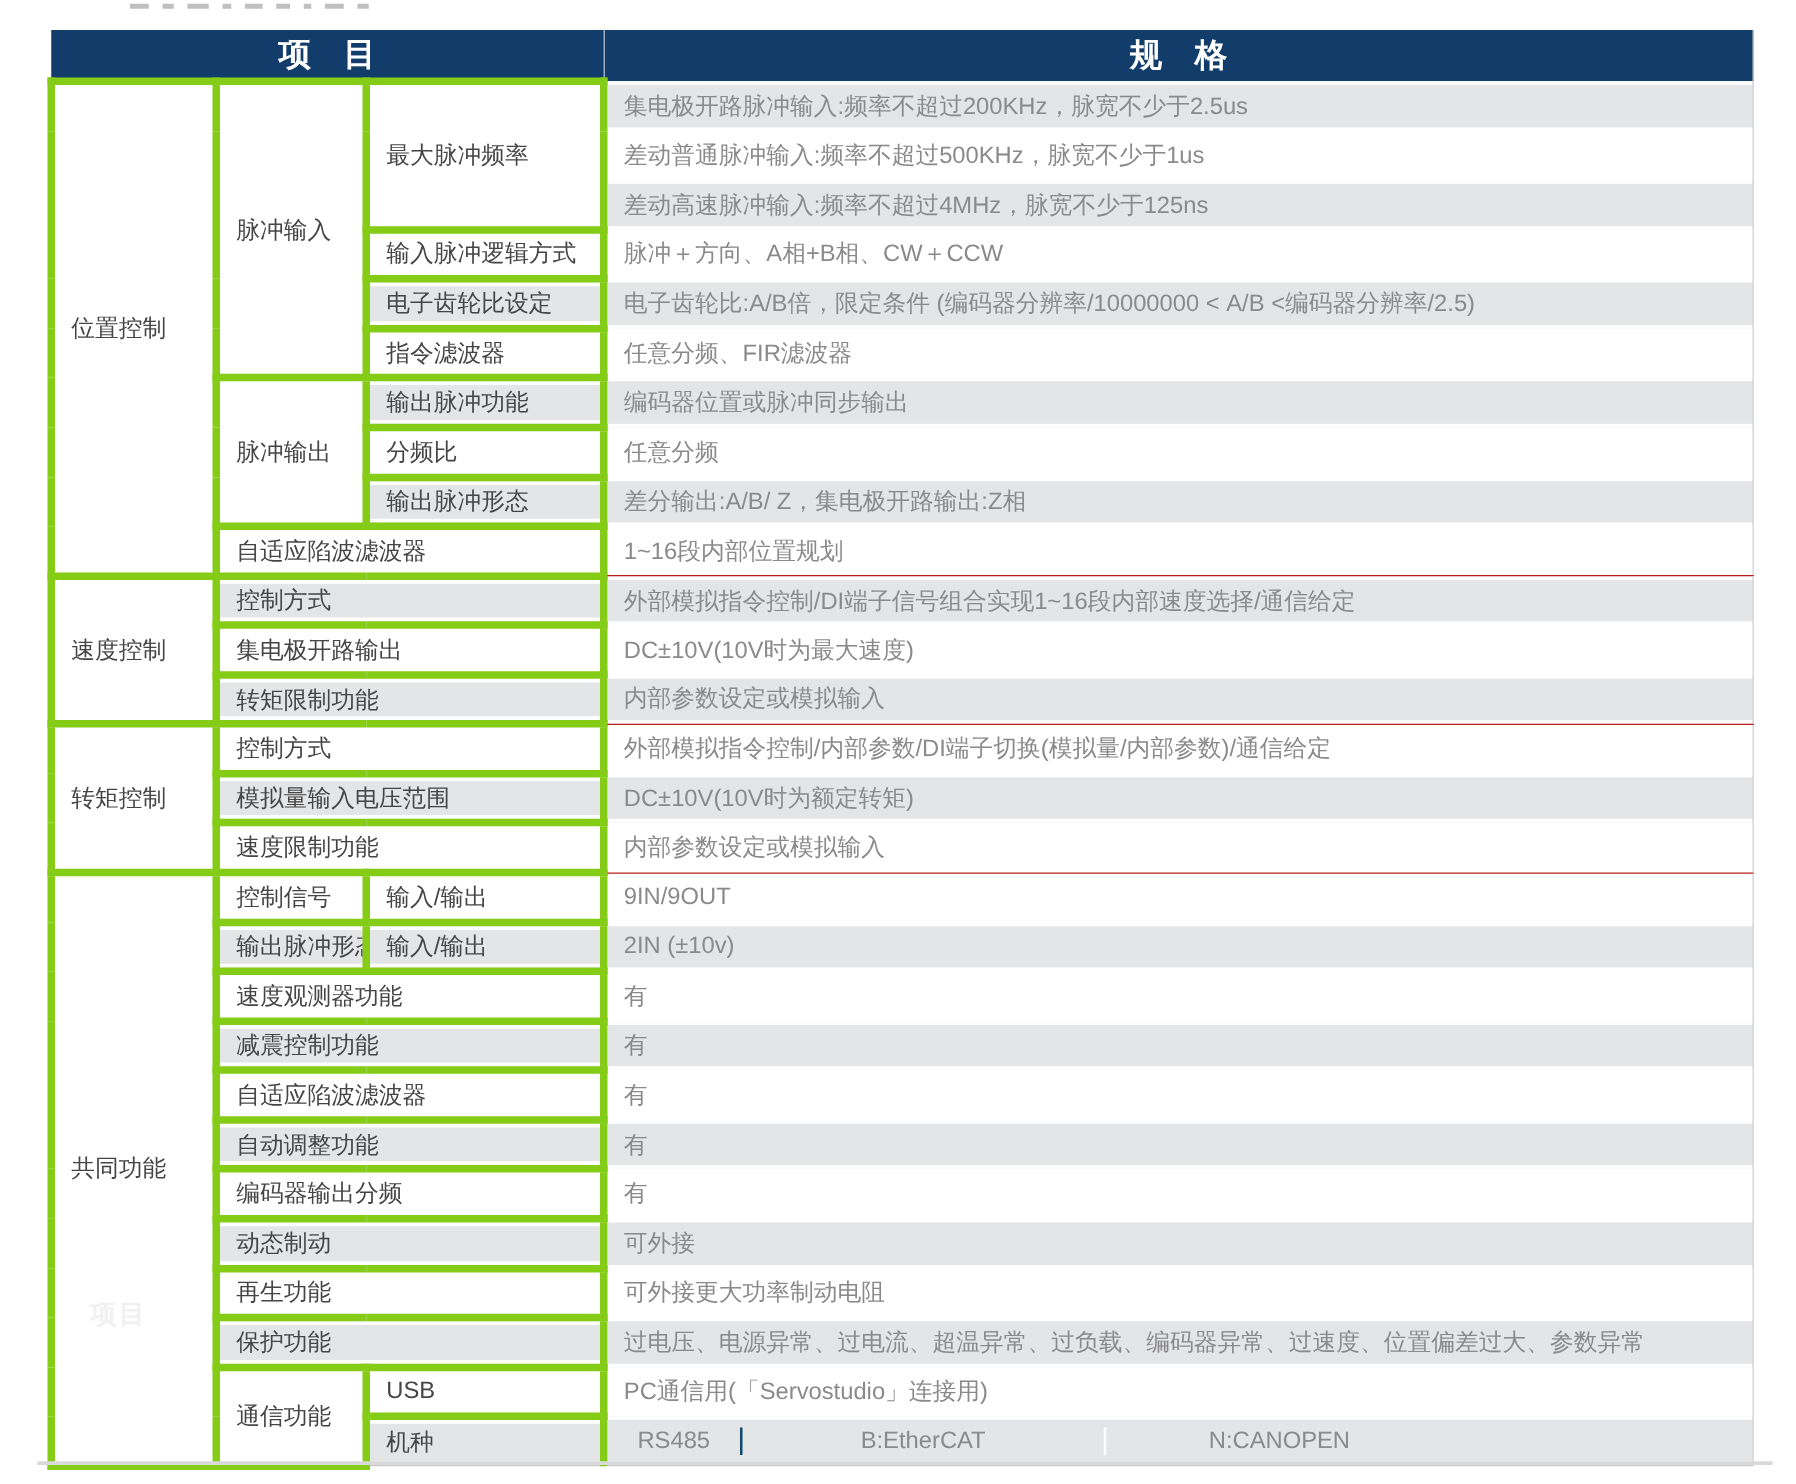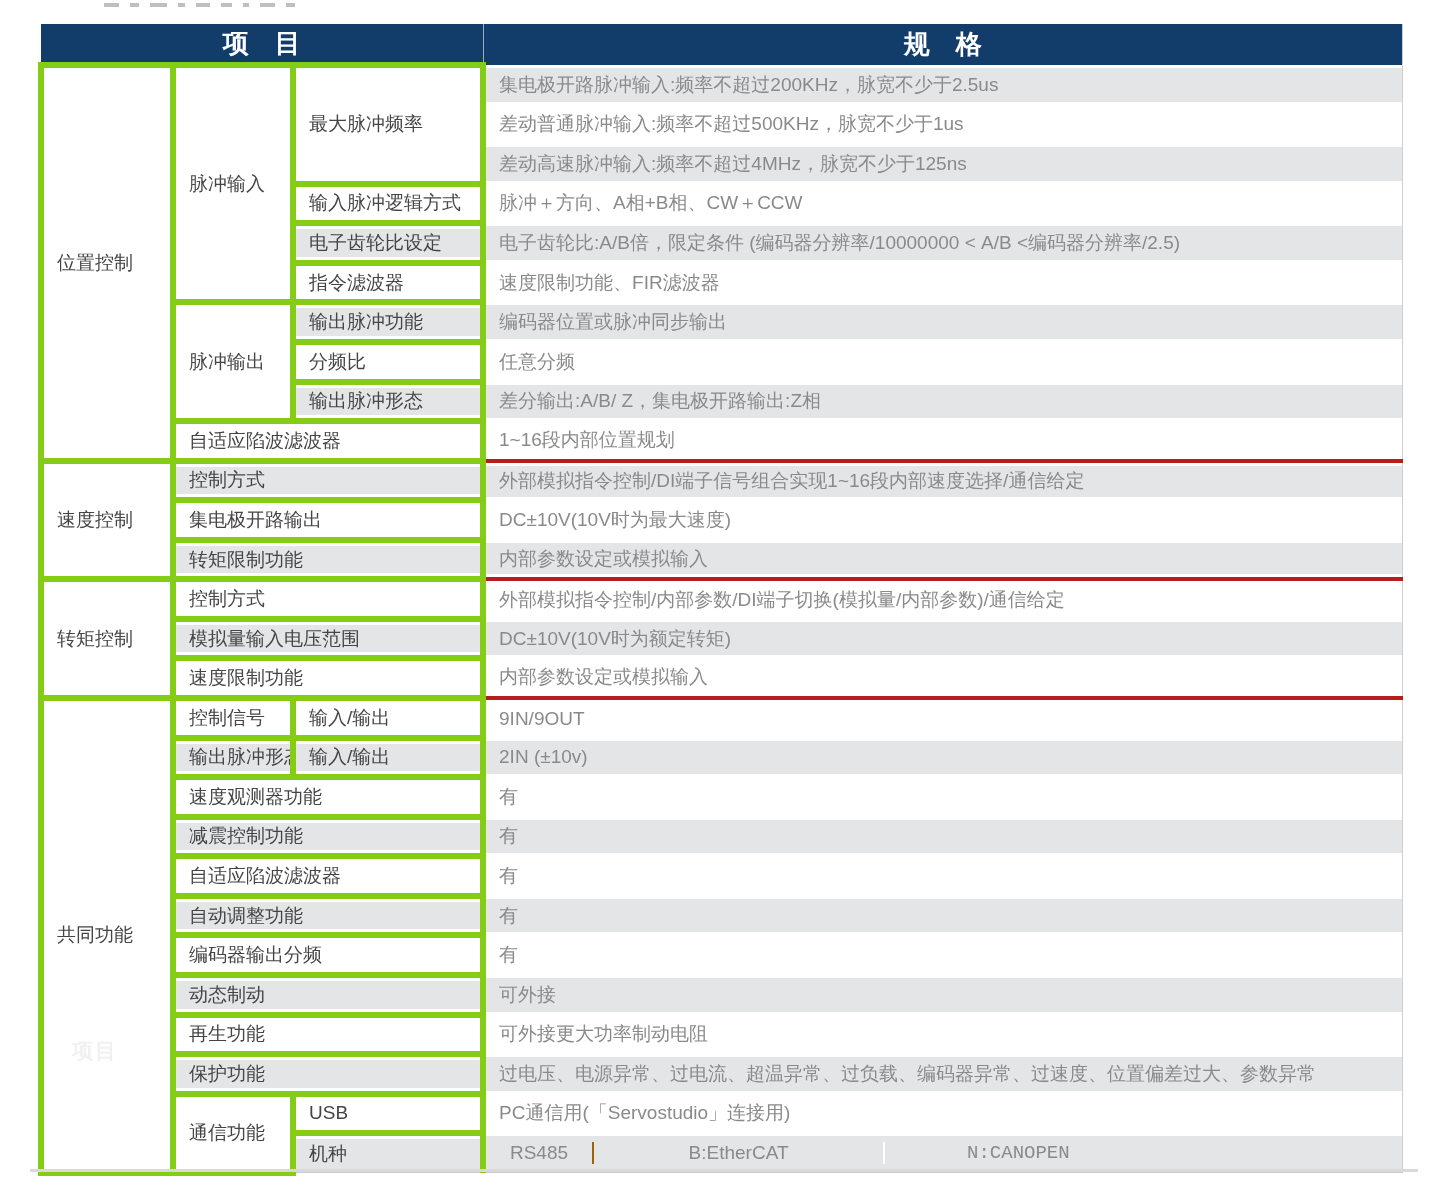--- a/index.html
+++ b/index.html
@@ -22,29 +22,29 @@
   }
   th.spec-h { border-left:1px solid #9fadc0;margin-left:14px; }
   tbody tr { height:39.571px; }
   tbody td {
     font-size:19px; padding:0 6px 0 13px; vertical-align:middle;
     white-space:nowrap; overflow:hidden;
   }
   td.c  { border:6px solid #84cc16; color:#454545; }
   td.spec { border-left:1px solid #c9c9c9; color:#8a8a8a; }
   td.g { background:#e4e5e7; box-shadow: inset 0 3px 0 #ffffff, inset 0 -3px 0 #ffffff; margin-left: 32px; }
-  td.bt { border-top:4px solid #b91c1c; }
+  td.bt { border-top:1px solid #b91c1c; }
   tr.last td { border-bottom:1px solid #c9c9c9; }
 
   
   td.model-cell { padding:0; }
   .model-split { display:flex; height:100%; align-items:center; }
   .model-split .m1 { width:106px; text-align:center; }
-  .model-split .m2 { width:289px; border-left:2px solid #a16207; text-align:center; align-self:stretch; display:flex; align-items:center; justify-content:center; }
-  .model-split .m3 { flex:1; border-left:2px solid #ffffff; padding-left:82px; align-self:stretch; display:flex; align-items:center;font-family:Liberation Mono, monospace; }
+  .model-split .m2 { width:289px; border-left:2px solid #0c4a6e; text-align:center; align-self:stretch; display:flex; align-items:center; justify-content:center; }
+  .model-split .m3 { flex:1; border-left:2px solid #ffffff; padding-left:82px; align-self:stretch; display:flex; align-items:center; }
 
   .watermark {
     position:absolute; left:72px; top:1037px; font-size:21px; font-weight:bold;
     color:#f1f1f2; letter-spacing:2px;
   }
   .bottom-bar { position:absolute; left:30px; top:1169px; width:1388px; height:3px; background:#d9d9d9; }
 </style>
 </head>
 <body>
 
@@ -90,21 +90,21 @@
     <tr>
       <td class="c">输入脉冲逻辑方式</td>
       <td class="spec">脉冲＋方向、A相+B相、CW＋CCW</td>
     </tr>
     <tr>
       <td class="c g">电子齿轮比设定</td>
       <td class="spec g">电子齿轮比:A/B倍，限定条件 (编码器分辨率/10000000 &lt; A/B &lt;编码器分辨率/2.5)</td>
     </tr>
     <tr>
       <td class="c">指令滤波器</td>
-      <td class="spec">速度限制功能、FIR滤波器</td>
+      <td class="spec">任意分频、FIR滤波器</td>
     </tr>
     <tr>
       <td class="c" rowspan="3">脉冲输出</td>
       <td class="c g">输出脉冲功能</td>
       <td class="spec g">编码器位置或脉冲同步输出</td>
     </tr>
     <tr>
       <td class="c">分频比</td>
       <td class="spec">任意分频</td>
     </tr>

